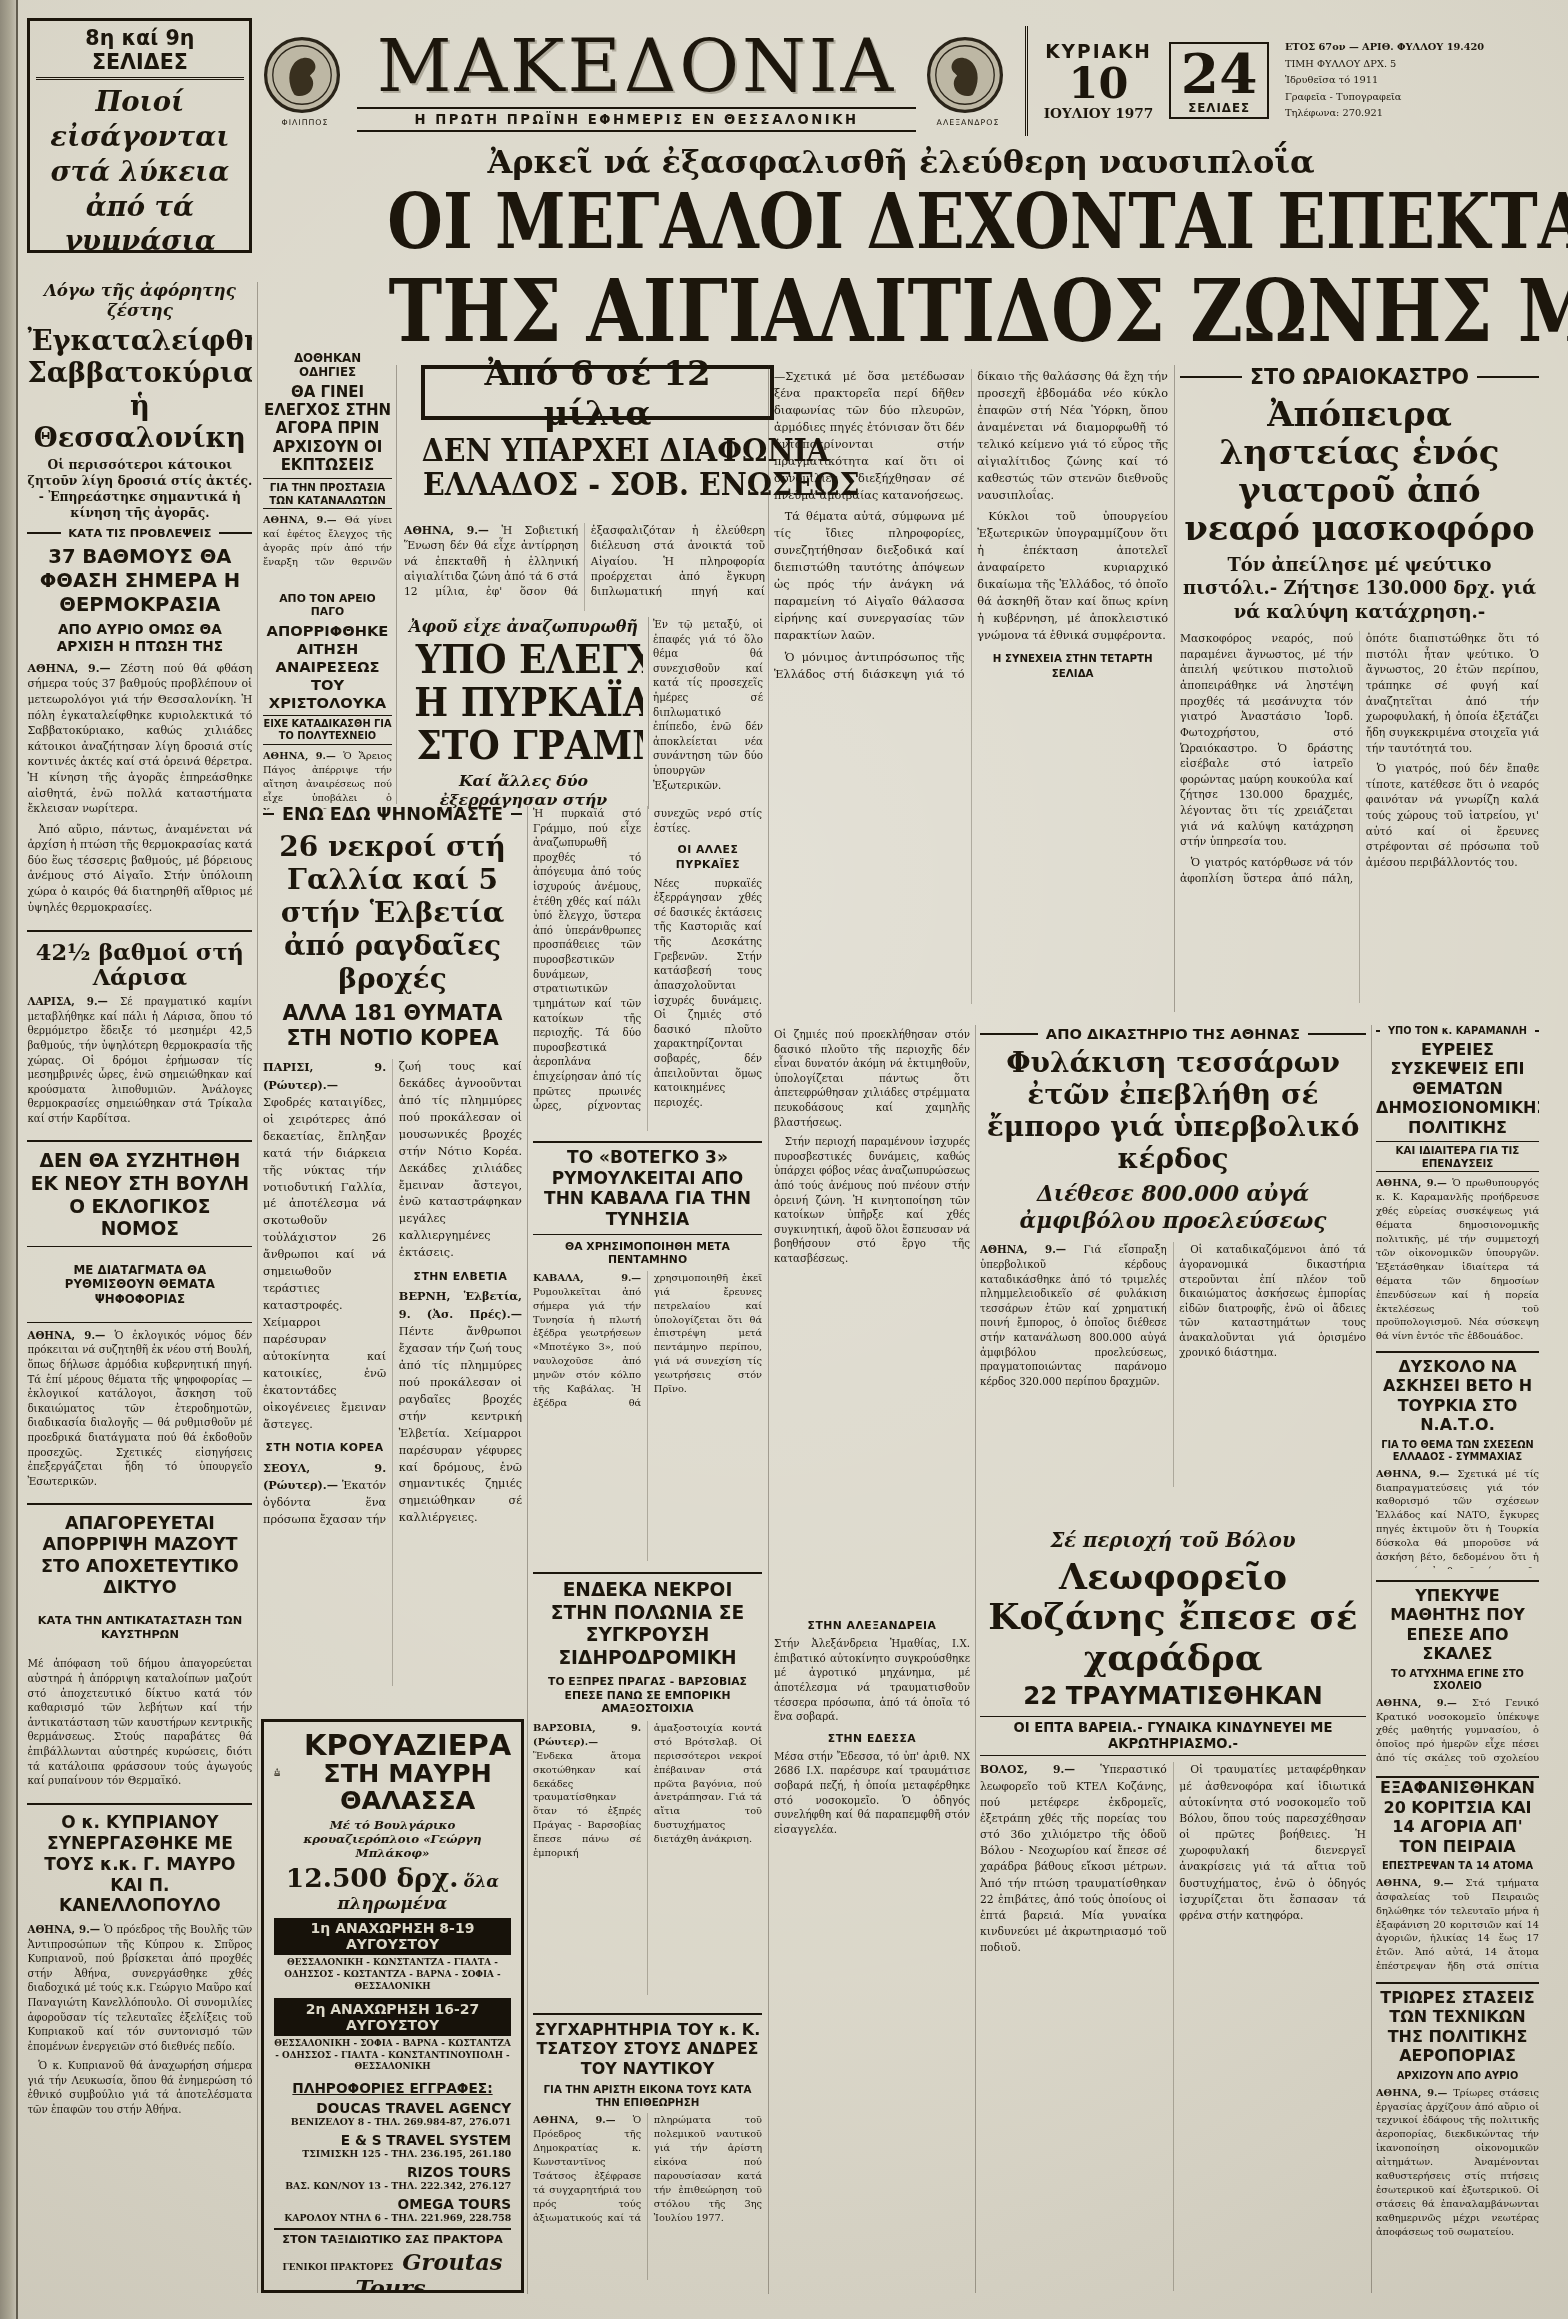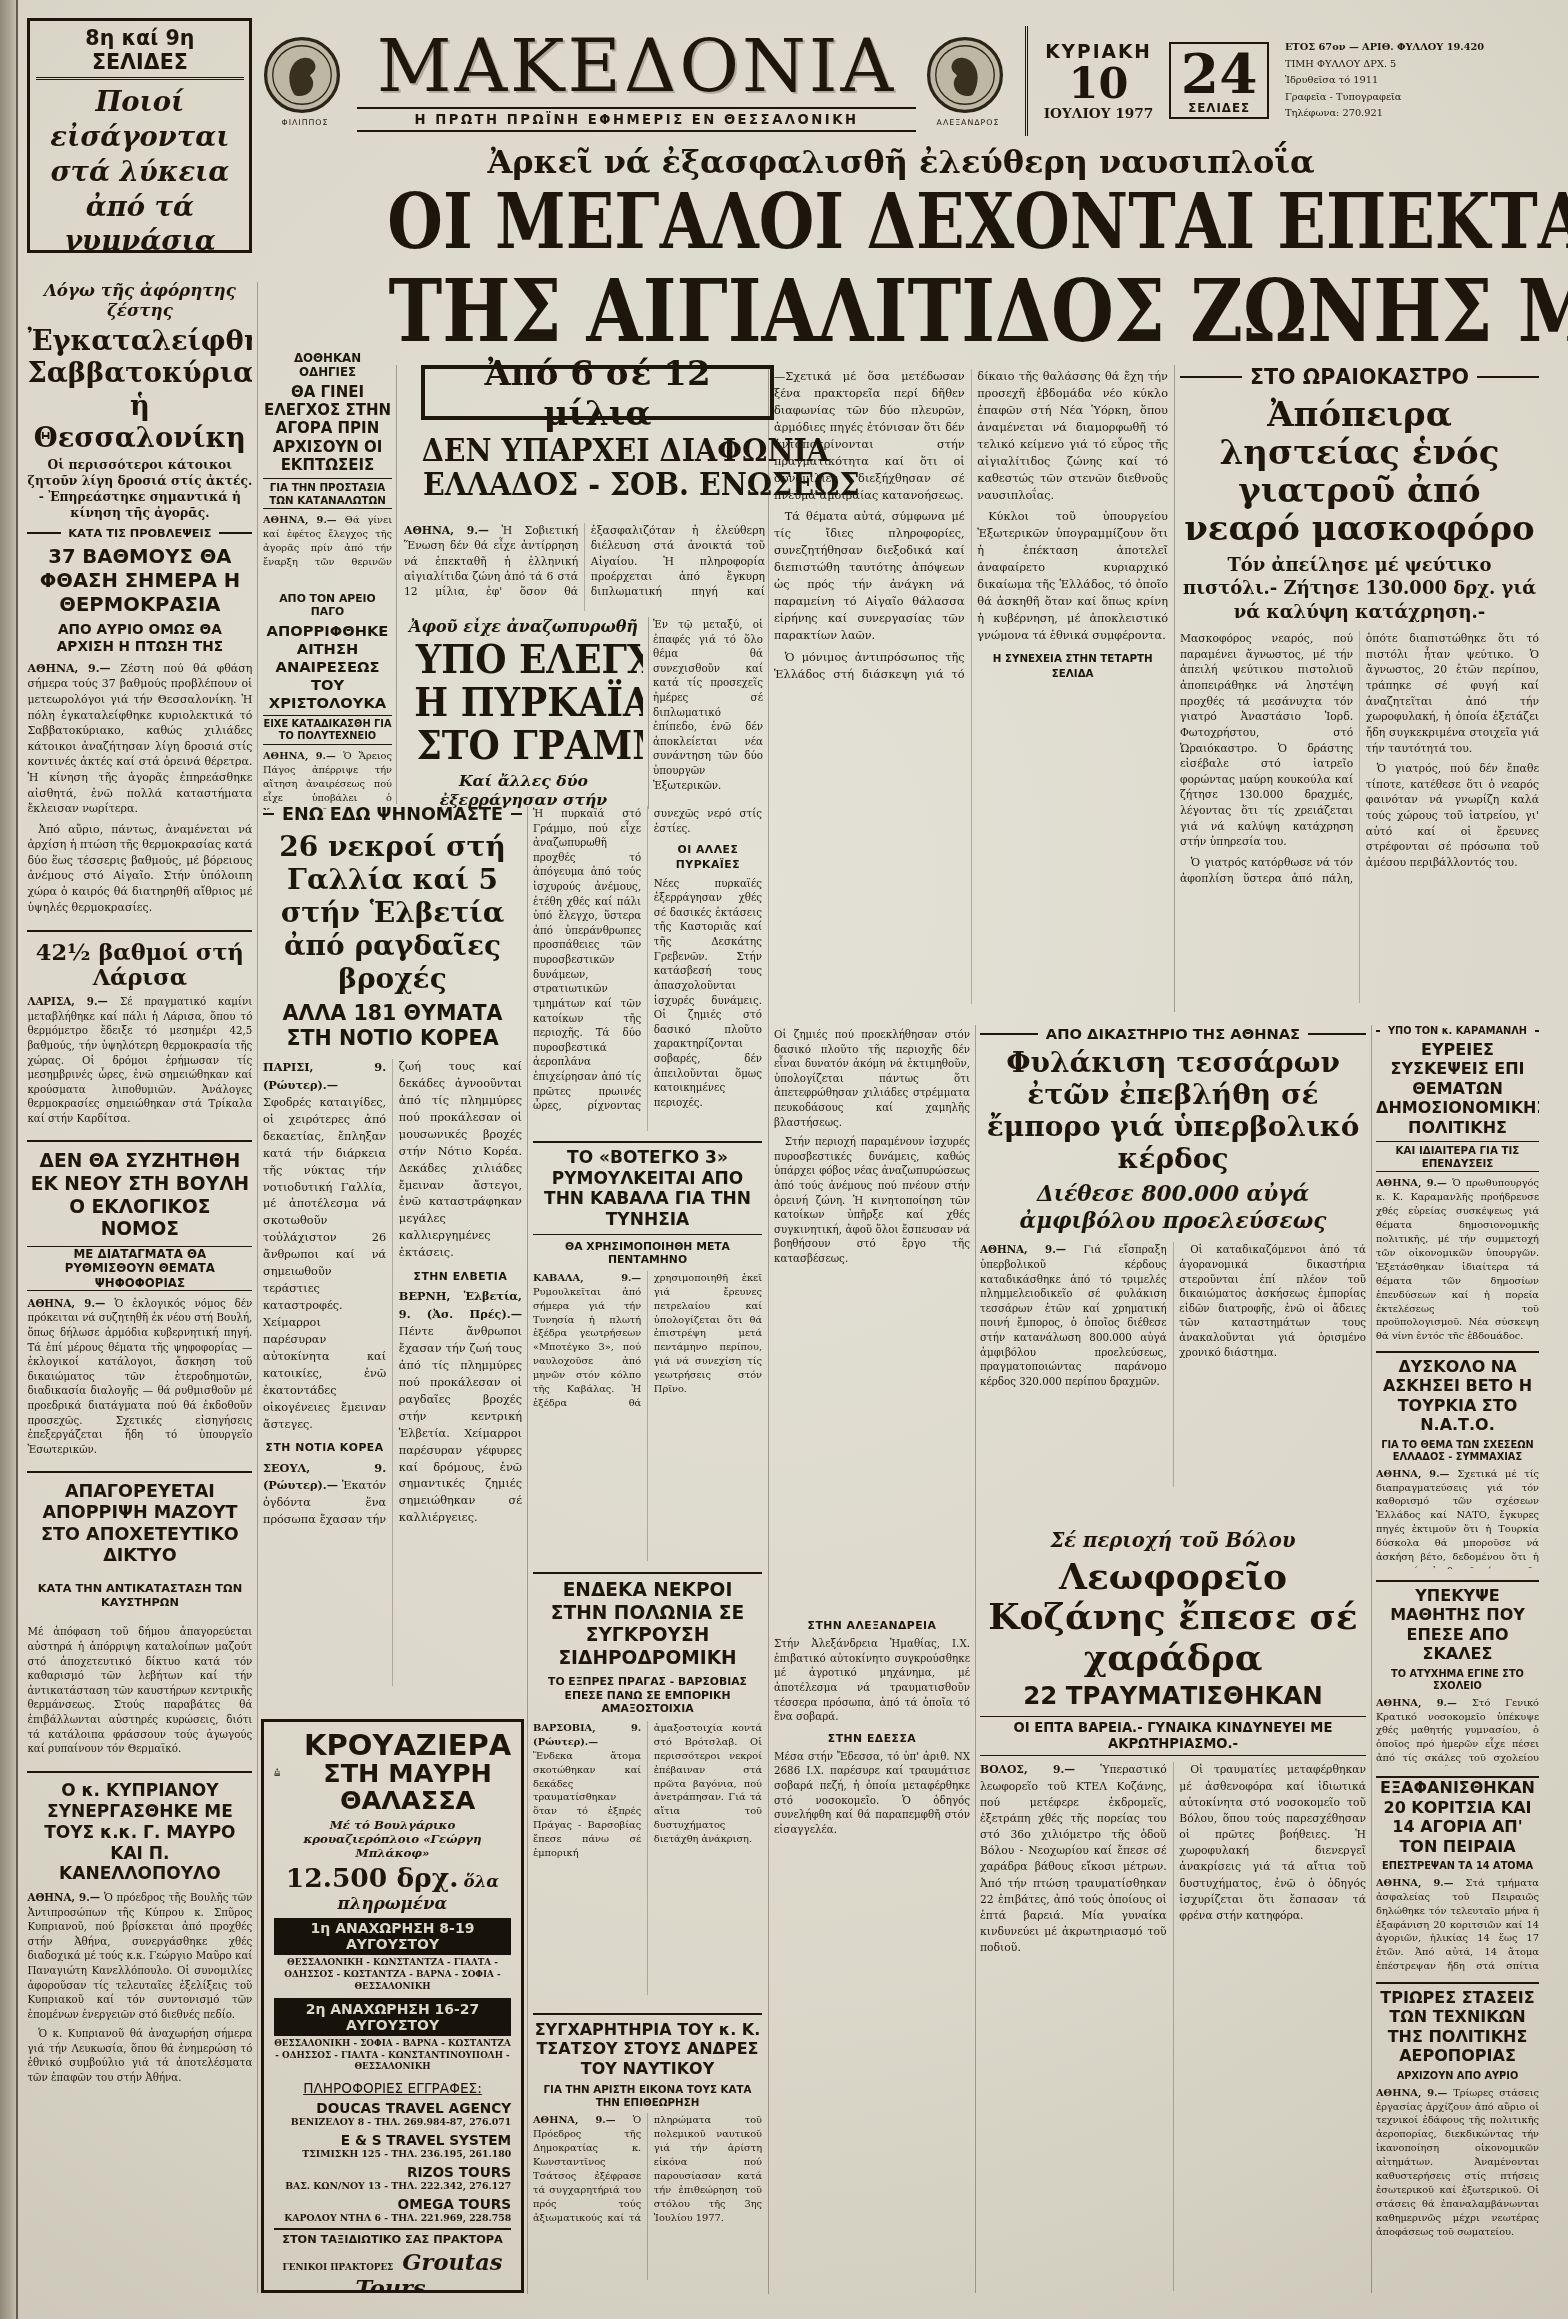--- a/index.html
+++ b/index.html
@@ -156,21 +156,21 @@
     <div class="sep"></div>
     <section class="story">
       <div class="c hl" style="font-size:22.5px">42½ βαθμοί στή Λάρισα</div>
       <div class="sb" style="font-size:10.3px;margin-top:4.9px">
         <p class="nodent"><b class="dl">ΛΑΡΙΣΑ, 9.—</b><span>Σέ πραγματικό καμίνι μεταβλήθηκε καί πάλι ἡ Λάρισα, ὅπου τό θερμόμετρο ἔδειξε τό μεσημέρι 42,5 βαθμούς, τήν ὑψηλότερη θερμοκρασία τῆς χώρας. Οἱ δρόμοι ἐρήμωσαν τίς μεσημβρινές ὧρες, ἐνῶ σημειώθηκαν καί κρούσματα λιποθυμιῶν. Ἀνάλογες θερμοκρασίες σημειώθηκαν στά Τρίκαλα καί στήν Καρδίτσα.</span></p>
       </div>
     </section>
     <div class="sep"></div>
     <section class="story">
       <div class="capshead" style="font-size:18.6px">ΔΕΝ ΘΑ ΣΥΖΗΤΗΘΗ ΕΚ ΝΕΟΥ ΣΤΗ ΒΟΥΛΗ Ο ΕΚΛΟΓΙΚΟΣ ΝΟΜΟΣ</div>
-      <div class="capshead" style="font-size:11.8px;border-top:1px solid #1c160c;border-bottom:1px solid #1c160c;padding:0 0;margin:4.9px 0">ΜΕ ΔΙΑΤΑΓΜΑΤΑ ΘΑ ΡΥΘΜΙΣΘΟΥΝ ΘΕΜΑΤΑ ΨΗΦΟΦΟΡΙΑΣ</div>
+      <div class="capshead" style="font-size:11.8px;border-top:1px solid #1c160c;border-bottom:1px solid #1c160c;padding:16px 0;margin:4.9px 0">ΜΕ ΔΙΑΤΑΓΜΑΤΑ ΘΑ ΡΥΘΜΙΣΘΟΥΝ ΘΕΜΑΤΑ ΨΗΦΟΦΟΡΙΑΣ</div>
       <div class="sb" style="font-size:10.3px">
         <p class="nodent"><b class="dl">ΑΘΗΝΑ, 9.—</b><span>Ὁ ἐκλογικός νόμος δέν πρόκειται νά συζητηθῆ ἐκ νέου στή Βουλή, ὅπως δήλωσε ἁρμόδια κυβερνητική πηγή. Τά ἐπί μέρους θέματα τῆς ψηφοφορίας — ἐκλογικοί κατάλογοι, ἄσκηση τοῦ δικαιώματος τῶν ἑτεροδημοτῶν, διαδικασία διαλογῆς — θά ρυθμισθοῦν μέ προεδρικά διατάγματα πού θά ἐκδοθοῦν προσεχῶς. Σχετικές εἰσηγήσεις ἐπεξεργάζεται ἤδη τό ὑπουργεῖο Ἐσωτερικῶν.</span></p>
       </div>
     </section>
     <div class="sep"></div>
     <section class="story">
       <div class="capshead" style="font-size:17.6px">ΑΠΑΓΟΡΕΥΕΤΑΙ ΑΠΟΡΡΙΨΗ ΜΑΖΟΥΤ ΣΤΟ ΑΠΟΧΕΤΕΥΤΙΚΟ ΔΙΚΤΥΟ</div>
       <div class="capshead" style="font-size:11.3px;margin:15px 0">ΚΑΤΑ ΤΗΝ ΑΝΤΙΚΑΤΑΣΤΑΣΗ ΤΩΝ ΚΑΥΣΤΗΡΩΝ</div>
       <div class="sb" style="font-size:10.3px">
         <p class="nodent">Μέ ἀπόφαση τοῦ δήμου ἀπαγορεύεται αὐστηρά ἡ ἀπόρριψη καταλοίπων μαζούτ στό ἀποχετευτικό δίκτυο κατά τόν καθαρισμό τῶν λεβήτων καί τήν ἀντικατάσταση τῶν καυστήρων κεντρικῆς θερμάνσεως. Στούς παραβάτες θά ἐπιβάλλωνται αὐστηρές κυρώσεις, διότι τά κατάλοιπα φράσσουν τούς ἀγωγούς καί ρυπαίνουν τόν Θερμαϊκό.</p>
@@ -219,21 +219,21 @@
         <div style="font-size:25.5px">ΣΤΗ ΜΑΥΡΗ</div>
         <div style="font-size:25.5px">ΘΑΛΑΣΣΑ</div>
       </div>
     </div>
     <div class="c" style="font-weight:bold;font-style:italic;font-size:11.8px;margin-top:3.9px">Μέ τό Βουλγάρικο κρουαζιερόπλοιο «Γεώργη Μπλάκοφ»</div>
     <div class="c" style="margin-top:2px"><span style="font-weight:bold;font-size:26.5px">12.500 δρχ.</span> <span style="font-style:italic;font-weight:bold;font-size:16.7px">ὅλα πληρωμένα</span></div>
     <div class="bar">1η ΑΝΑΧΩΡΗΣΗ 8-19 ΑΥΓΟΥΣΤΟΥ</div>
     <div class="c" style="font-weight:bold;font-size:8.8px;line-height:1.35">ΘΕΣΣΑΛΟΝΙΚΗ - ΚΩΝΣΤΑΝΤΖΑ - ΓΙΑΛΤΑ - ΟΔΗΣΣΟΣ - ΚΩΣΤΑΝΤΖΑ - ΒΑΡΝΑ - ΣΟΦΙΑ - ΘΕΣΣΑΛΟΝΙΚΗ</div>
     <div class="bar">2η ΑΝΑΧΩΡΗΣΗ 16-27 ΑΥΓΟΥΣΤΟΥ</div>
     <div class="c" style="font-weight:bold;font-size:8.8px;line-height:1.35">ΘΕΣΣΑΛΟΝΙΚΗ - ΣΟΦΙΑ - ΒΑΡΝΑ - ΚΩΣΤΑΝΤΖΑ - ΟΔΗΣΣΟΣ - ΓΙΑΛΤΑ - ΚΩΝΣΤΑΝΤΙΝΟΥΠΟΛΗ - ΘΕΣΣΑΛΟΝΙΚΗ</div>
-    <div class="c" style="font-family:'DejaVu Sans',sans-serif;font-weight:normal;font-size:13.7px;text-decoration:underline;margin:6.9px 0 3.9px">ΠΛΗΡΟΦΟΡΙΕΣ ΕΓΓΡΑΦΕΣ:</div>
+    <div class="c" style="font-family:'DejaVu Sans',sans-serif;font-weight:bold;font-size:13.7px;text-decoration:underline;margin:6.9px 0 3.9px">ΠΛΗΡΟΦΟΡΙΕΣ ΕΓΓΡΑΦΕΣ:</div>
     <div class="agency">
       <div class="an">DOUCAS TRAVEL AGENCY</div>
       <div class="aa">ΒΕΝΙΖΕΛΟΥ 8 - ΤΗΛ. 269.984-87, 276.071</div>
     </div>
     <div class="agency">
       <div class="an">E &amp; S TRAVEL SYSTEM</div>
       <div class="aa">ΤΣΙΜΙΣΚΗ 125 - ΤΗΛ. 236.195, 261.180</div>
     </div>
     <div class="agency">
       <div class="an">RIZOS TOURS</div>

